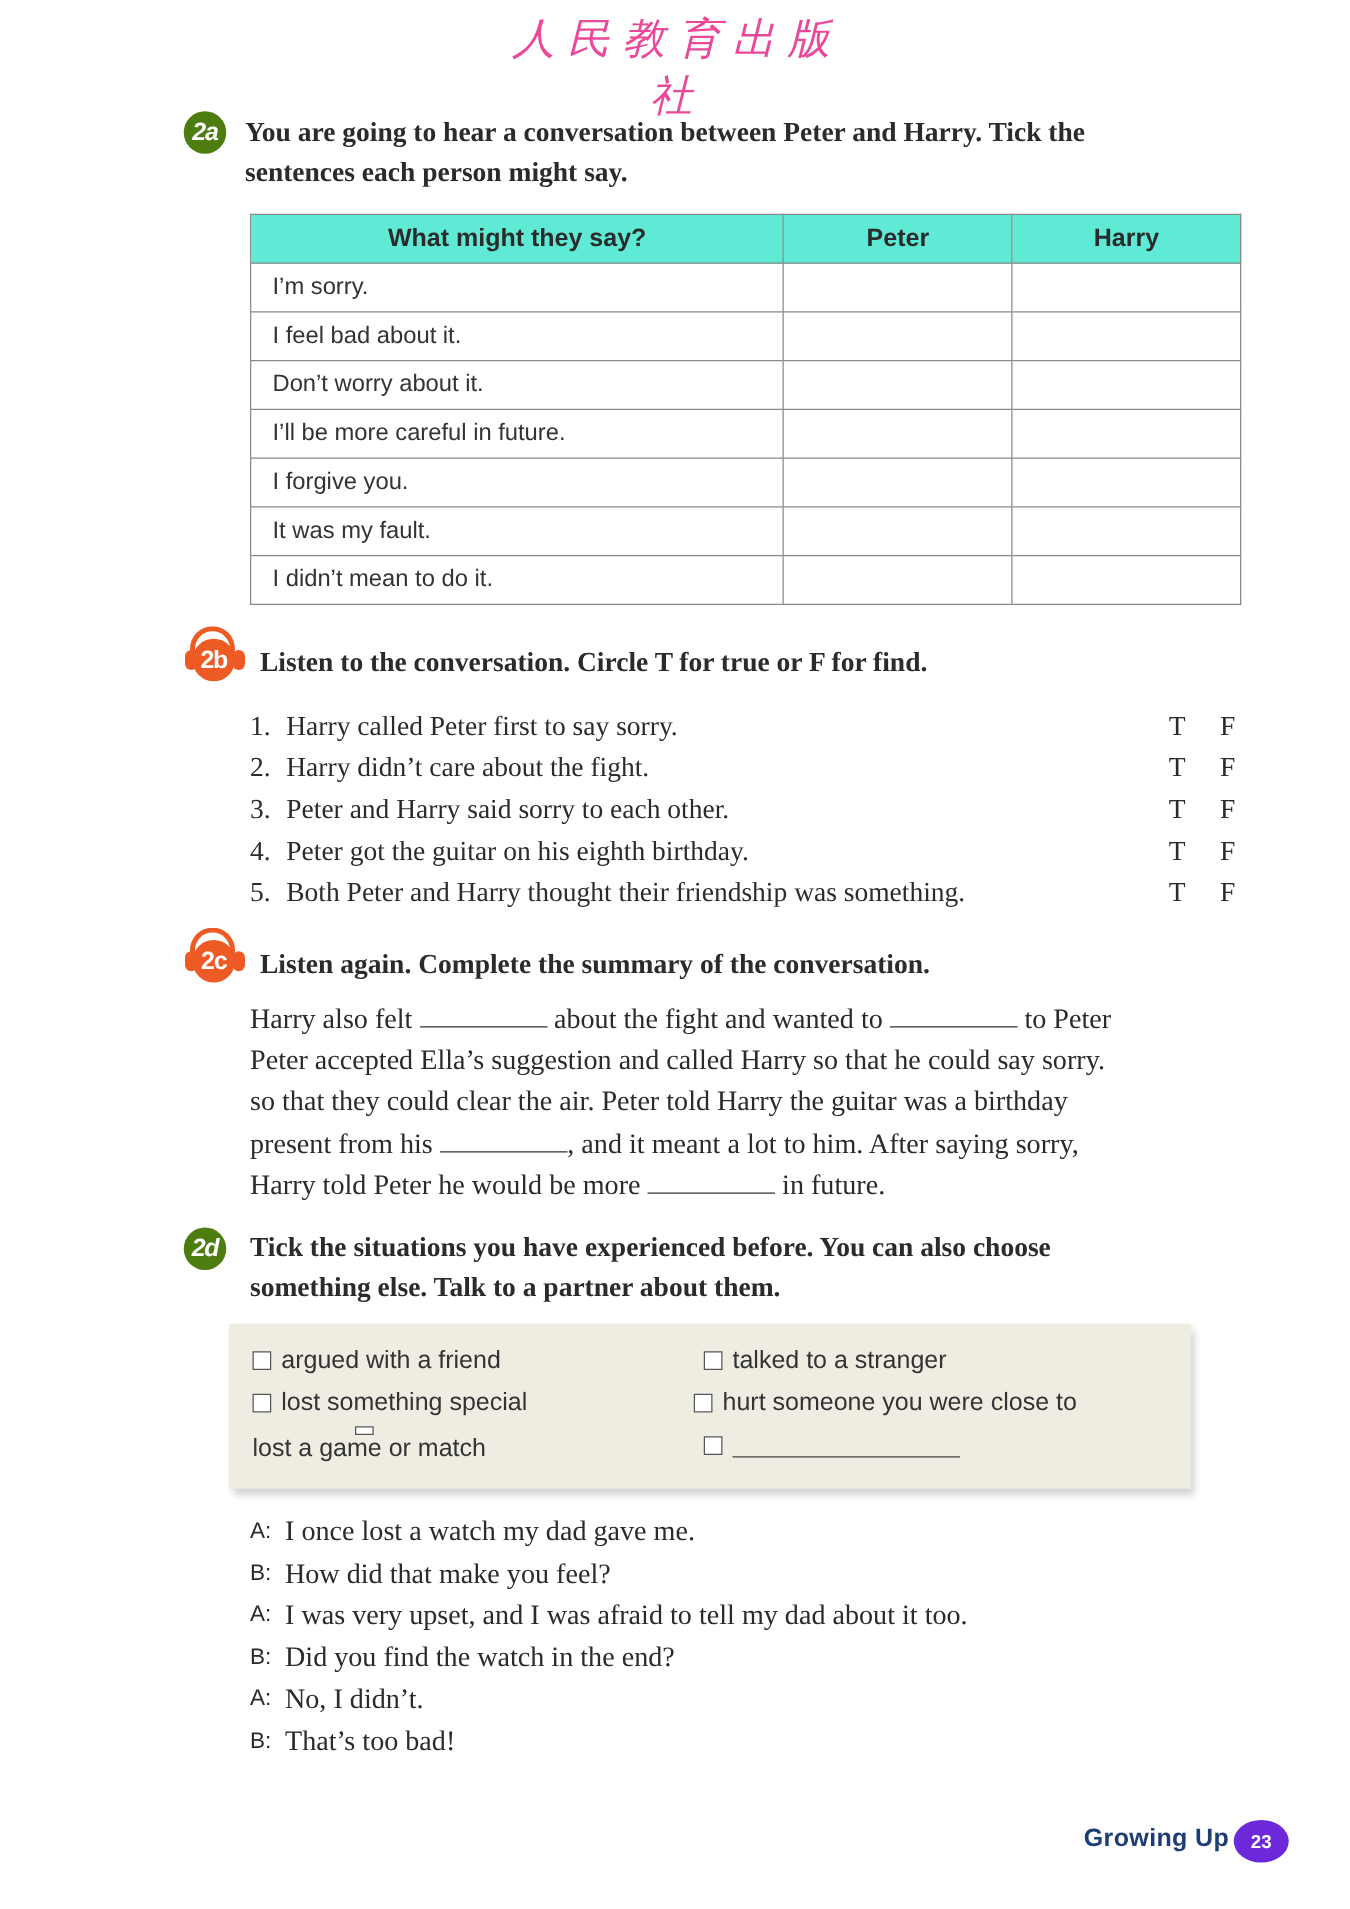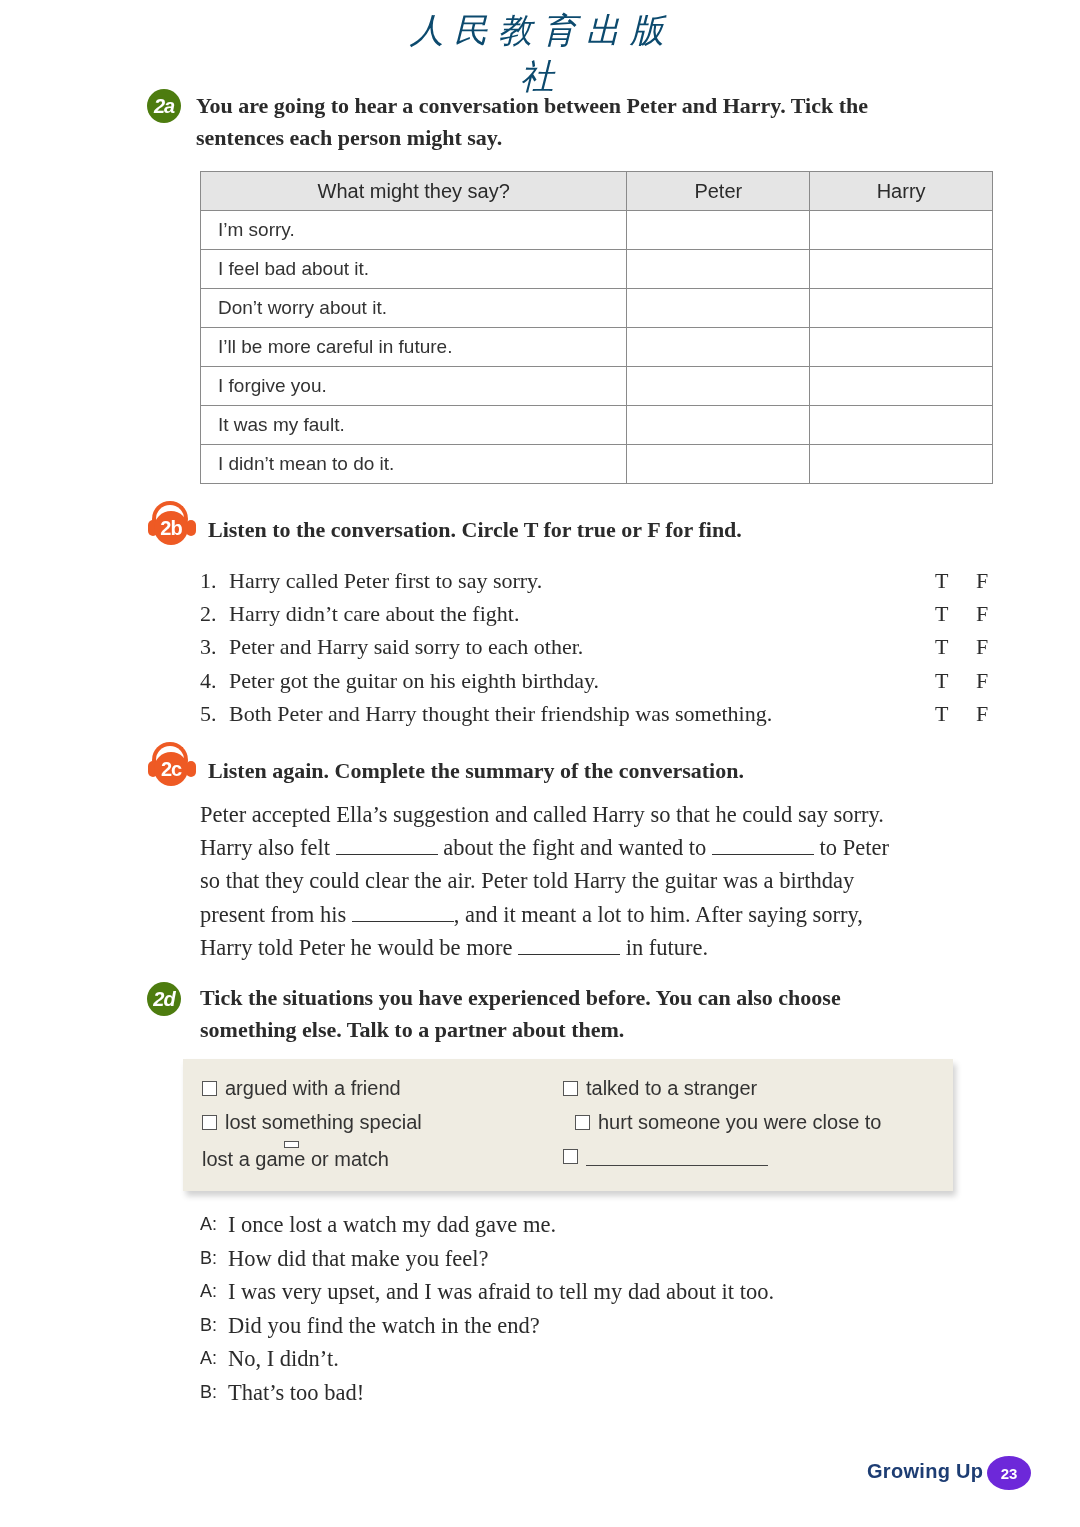--- a/index.html
+++ b/index.html
@@ -1,40 +1,40 @@
 <!DOCTYPE html>
 <html><head>
 <meta charset="utf-8">
 <style>
   html, body { margin:0; padding:0; background:#ffffff; }
   body { width:1080px; height:1527px; position:relative; overflow:hidden; color:#2b2b2b; }
 
   .publisher { position:absolute; left:392px; top:4px; width:300px; height:50px; }
   .publisher-text { position:absolute; left:0; top:4px; width:300px; text-align:center;
-    font-family:"DejaVu Serif", serif; font-style:italic; font-size:34px; letter-spacing:10px; color:#0c4a6e; }
+    font-family:"DejaVu Serif", serif; font-style:italic; font-size:34px; letter-spacing:10px; color:#ec4899; }
 
   .badge { position:absolute; width:34px; height:34px; border-radius:50%; background:#4d7c0f;
     color:#fff; font-family:"Liberation Sans", sans-serif; font-weight:bold; font-size:20px;
     display:flex; align-items:center; justify-content:center; letter-spacing:-1px;font-style:italic; }
   .badge-audio { position:absolute; width:54px; height:46px; }
   .badge-audio .arc { position:absolute; left:7px; top:1px; width:36px; height:36px; border:4px solid #ee5a24;
     border-bottom-color:transparent; border-radius:50%; box-sizing:border-box; }
   .badge-audio .ear { position:absolute; top:20px; width:10px; height:16px; background:#ee5a24; border-radius:5px; }
   .badge-audio .ear.l { left:3px; } .badge-audio .ear.r { left:41px; }
   .badge-audio .disc { position:absolute; left:9px; top:11px; width:34px; height:34px; border-radius:50%;
     background:#ee5a24; color:#fff; font-family:"Liberation Sans", sans-serif; font-weight:bold; font-size:20px;
     display:flex; align-items:center; justify-content:center; letter-spacing:-1px; }
 
   .instr { position:absolute; font-family:"Liberation Serif", serif; font-weight:bold; font-size:22px;
     line-height:32px; color:#2b2b2b; }
 
   table.say { position:absolute; left:200px; top:171px; width:793px; border-collapse:collapse;
     font-family:"Liberation Sans", sans-serif; font-size:19px; }
   table.say th, table.say td { border:1.5px solid #8a8a8a; height:38px; padding:0; }
-  table.say th { background:#e5e5e5; font-weight:normal; font-size:20px; text-align:center; color:#2b2b2b; }
+  table.say th { background:#5eead4; font-weight:bold; font-size:20px; text-align:center; color:#2b2b2b; }
   table.say td.s { padding-left:17px; color:#333; }
   table.say col.c1 { width:427px; } table.say col.c2 { width:183px; } table.say col.c3 { width:183px; }
 
   .tf-list { position:absolute; left:200px; top:564px; width:800px; font-family:"Liberation Serif", serif;
     font-size:22px; color:#2b2b2b; }
   .tf-row { position:relative; height:33.2px; line-height:33px; }
   .tf-num { position:absolute; left:0; }
   .tf-text { position:absolute; left:29px; }
   .tf-t { position:absolute; left:735px; }
   .tf-f { position:absolute; left:776px; }
@@ -167,22 +167,22 @@
 
 <div class="badge-audio" style="left:145px; top:741px;">
   <div class="arc"></div>
     <div class="ear l"></div>
     <div class="ear r"></div>
   <div class="disc">2c</div>
 </div>
 <div class="instr" style="left:208px; top:755px;">Listen again. Complete the summary of the conversation.</div>
 
 <div class="summary">
+  <div><span>Harry also felt </span><span class="blank"></span><span> about the fight and wanted to </span><span class="blank"></span><span> to Peter</span></div>
   <div>Peter accepted Ella’s suggestion and called Harry so that he could say sorry.</div>
-  <div><span>Harry also felt </span><span class="blank"></span><span> about the fight and wanted to </span><span class="blank"></span><span> to Peter</span></div>
   <div>so that they could clear the air. Peter told Harry the guitar was a birthday</div>
   <div><span>present from his </span><span class="blank"></span><span>, and it meant a lot to him. After saying sorry,</span></div>
   <div><span>Harry told Peter he would be more </span><span class="blank"></span><span> in future.</span></div>
 </div>
 
 <div class="badge" style="left:147px; top:982px;">2d</div>
 <div class="instr" style="left:200px; top:982px; width:780px;">
   <div>Tick the situations you have experienced before. You can also choose</div>
   <div>something else. Talk to a partner about them.</div>
 </div>
@@ -197,21 +197,21 @@
       <span>lost something special</span>
     </div>
   <div class="sit" style="left:19px; top:82px;flex-direction:column;">
       <span class="cb"></span>
       <span>lost a game or match</span>
     </div>
   <div class="sit" style="left:380px; top:14px;">
       <span class="cb"></span>
       <span>talked to a stranger</span>
     </div>
-  <div class="sit" style="left:392px; top:48px;text-align:right;">
+  <div class="sit" style="left:372px; top:48px;text-align:right;">
       <span class="cb"></span>
       <span>hurt someone you were close to</span>
     </div>
   <div class="sit" style="left:380px; top:82px;">
       <span class="cb"></span>
       <span class="sit-blank"></span>
     </div>
 </div>
 
 <div class="dialog">

